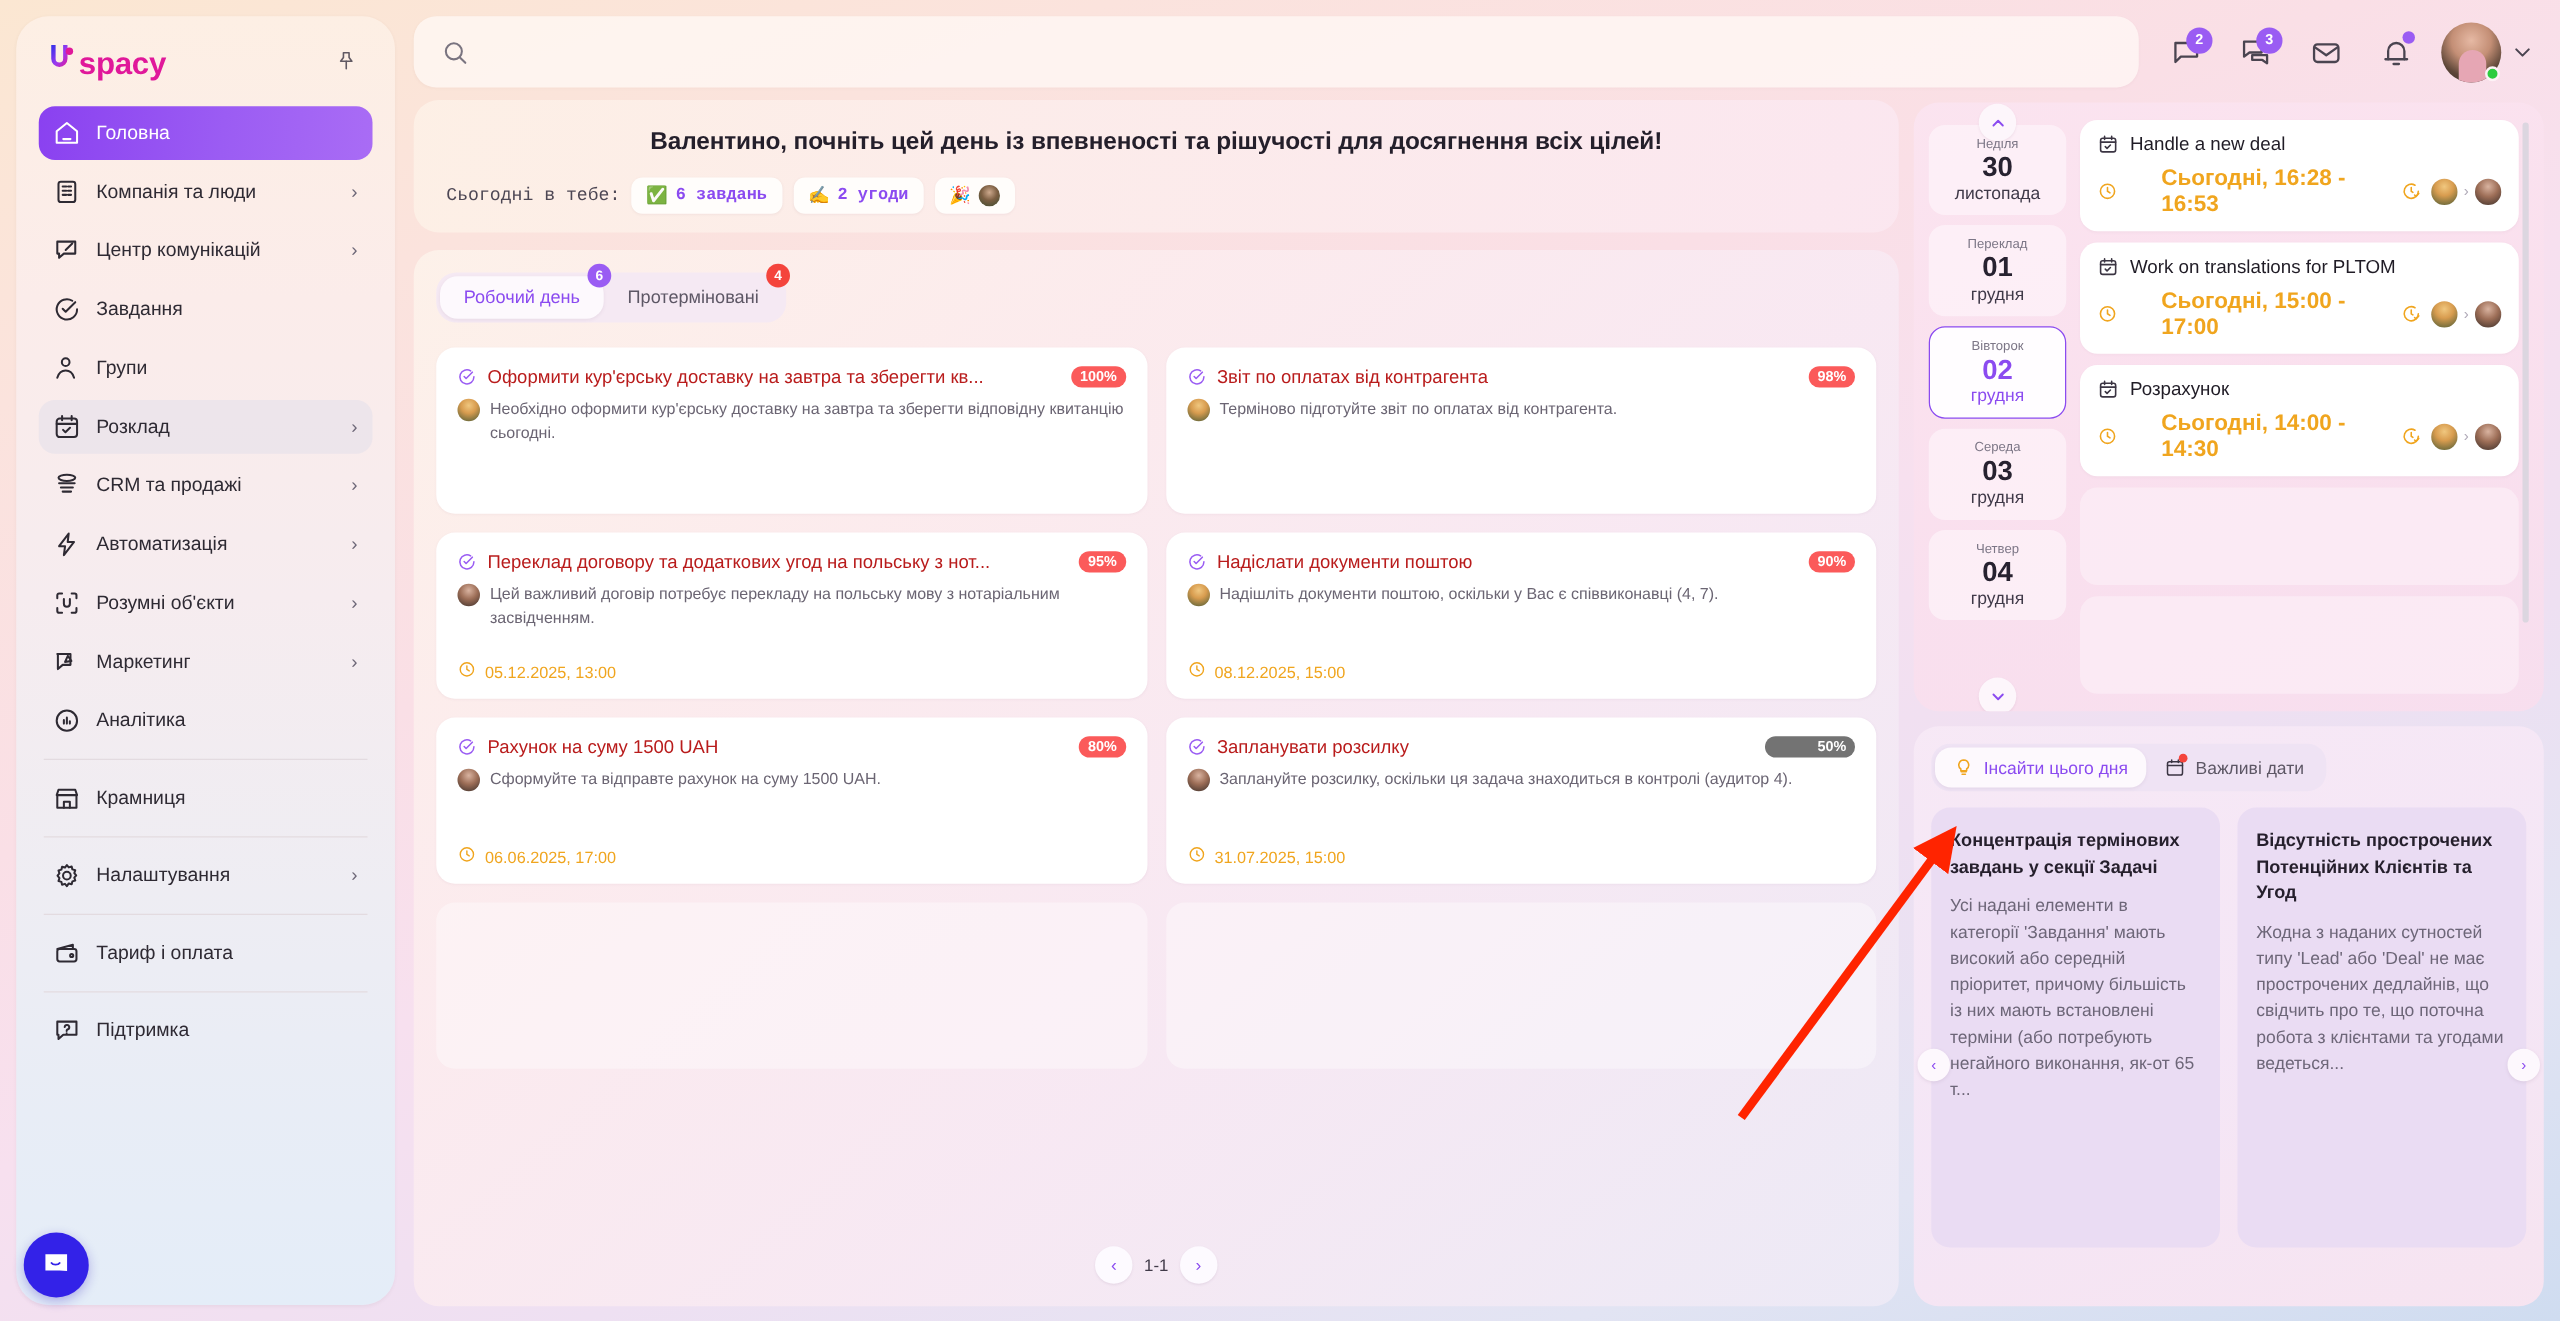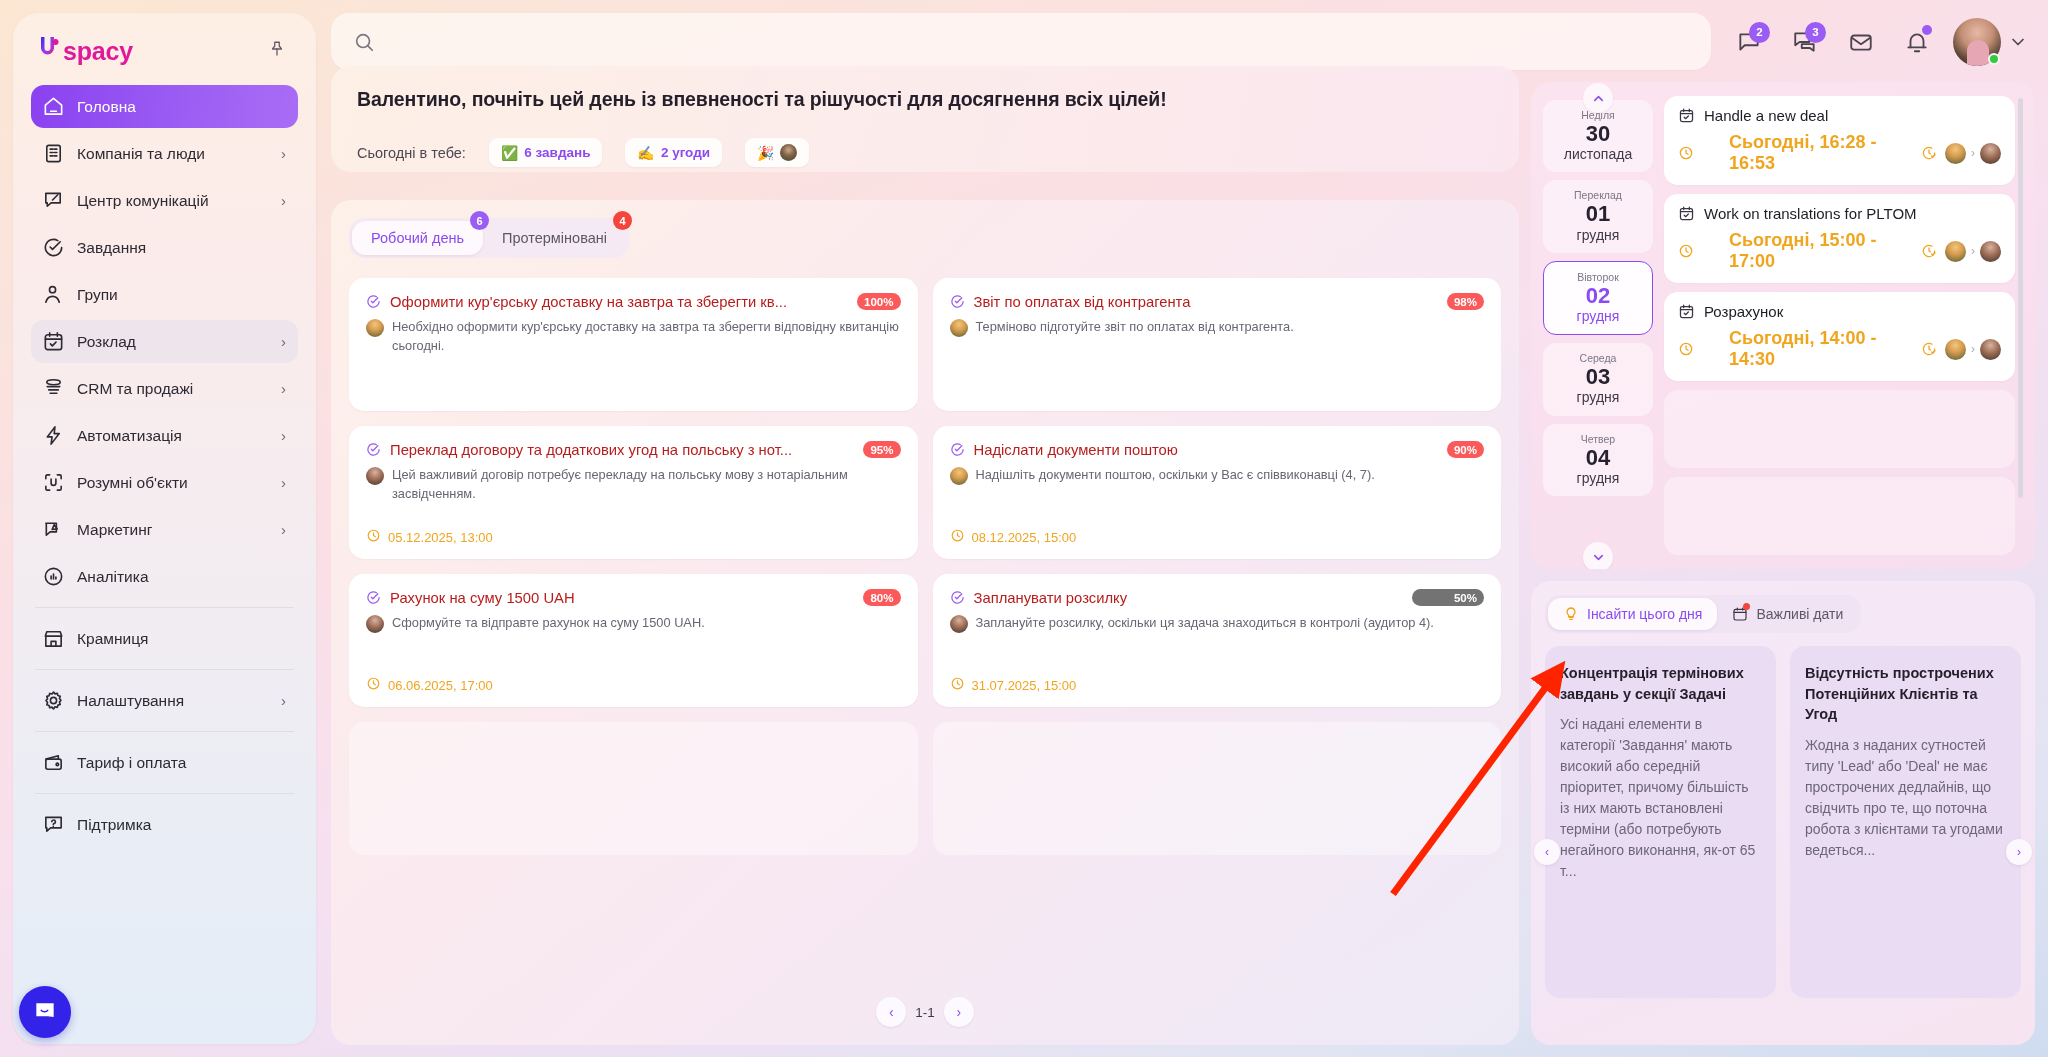--- a/index.html
+++ b/index.html
@@ -74,26 +74,26 @@
   }
   .avatar:after{
     content:""; position:absolute; left:14px; top:22px; width:22px;height:30px;border-radius:11px 11px 0 0;
     background:#e6a6b4;
   }
   .online { position:absolute; right:1px; bottom:1px; width:12px;height:12px;border-radius:50%;background:#2ecc40; border:2px solid #fdf2f6; }
   .caret { width:34px;height:48px;display:flex;align-items:center;justify-content:center;cursor:pointer;color:#4a4450; }
 
   
   #greeting {
-    position:absolute; left:331px; top:66px; width:1188px; height:106px;
+    position:absolute; left:331px; top:80px; width:1188px; height:106px;
     background: linear-gradient(100deg, rgba(253,240,230,.95) 0%, rgba(252,236,235,.95) 45%, rgba(251,231,240,.95) 100%);
-    border-radius:20px; padding:22px 26px;
+    border-radius:20px; padding:22px 26px;text-align:center;
   }
   #greeting h1 { font-size:19.5px; font-weight:600; color:#241f2b; letter-spacing:-.1px; }
-  #greeting .sub { display:flex; align-items:center; gap:23px; margin-top:27px; }
+  #greeting .sub { display:flex; align-items:center; gap:9px; margin-top:17px;font-family:Liberation Mono, monospace; }
   #greeting .sub .lead { font-size:14.5px; color:#4d4754; }
   .chip {
     display:flex;align-items:center;gap:6px; height:29px; padding:0 12px;
     background:#fffdfb; border-radius:9px; font-size:13.5px; color:#8b4bf0; font-weight:600;
     box-shadow:0 1px 2px rgba(130,100,110,.07); cursor:pointer;
   }
   .chip .emj { font-size:14px; }
   .chip-av { width:17px;height:17px;border-radius:50%;
     background: radial-gradient(circle at 50% 35%, #cda98d 0%, #7d5f43 45%, #3a4a2e 100%); }
 

